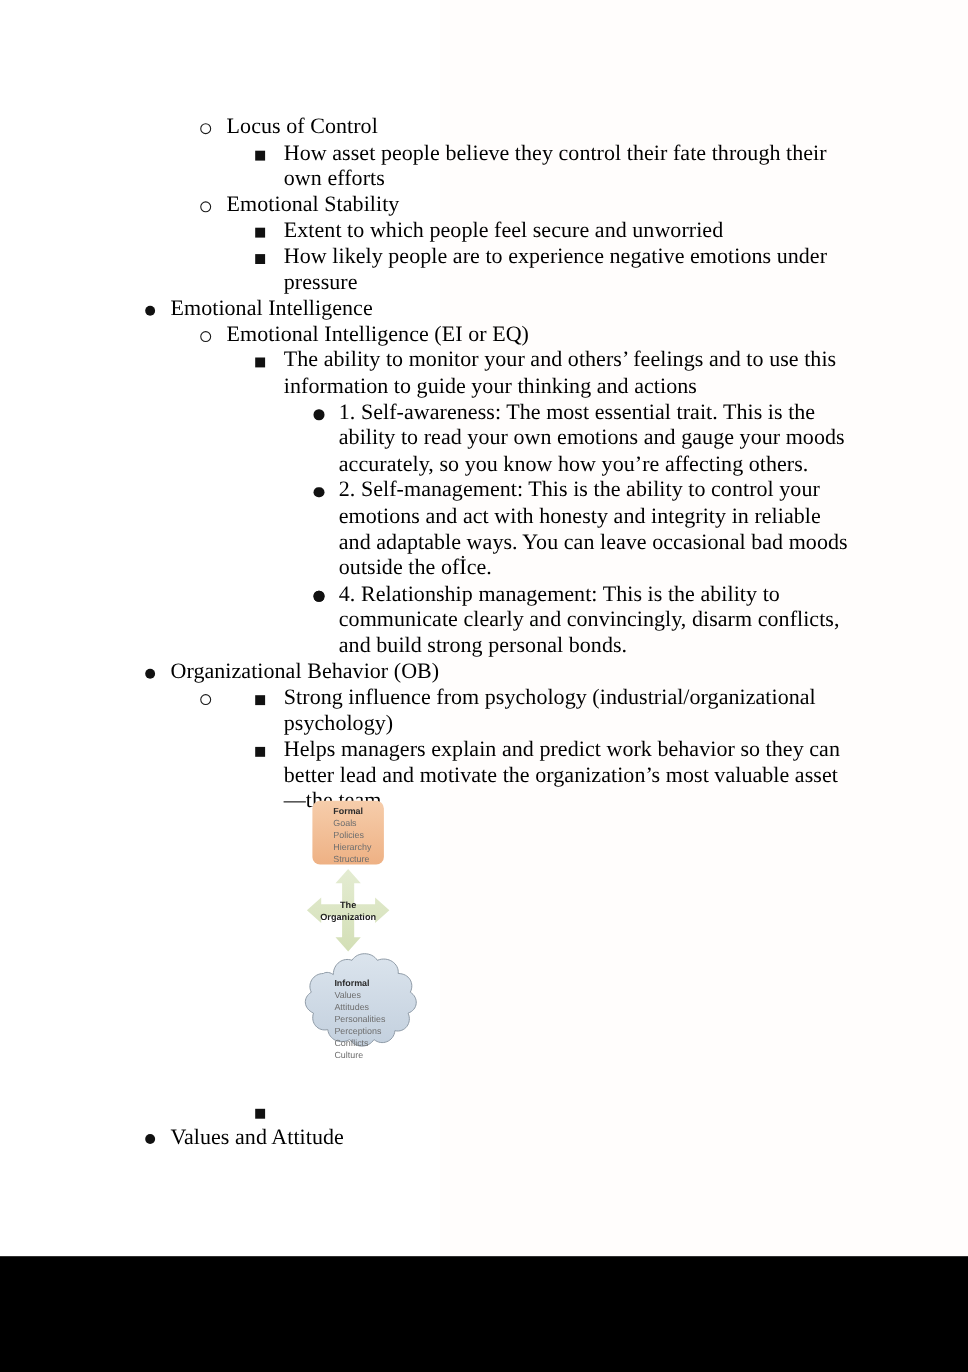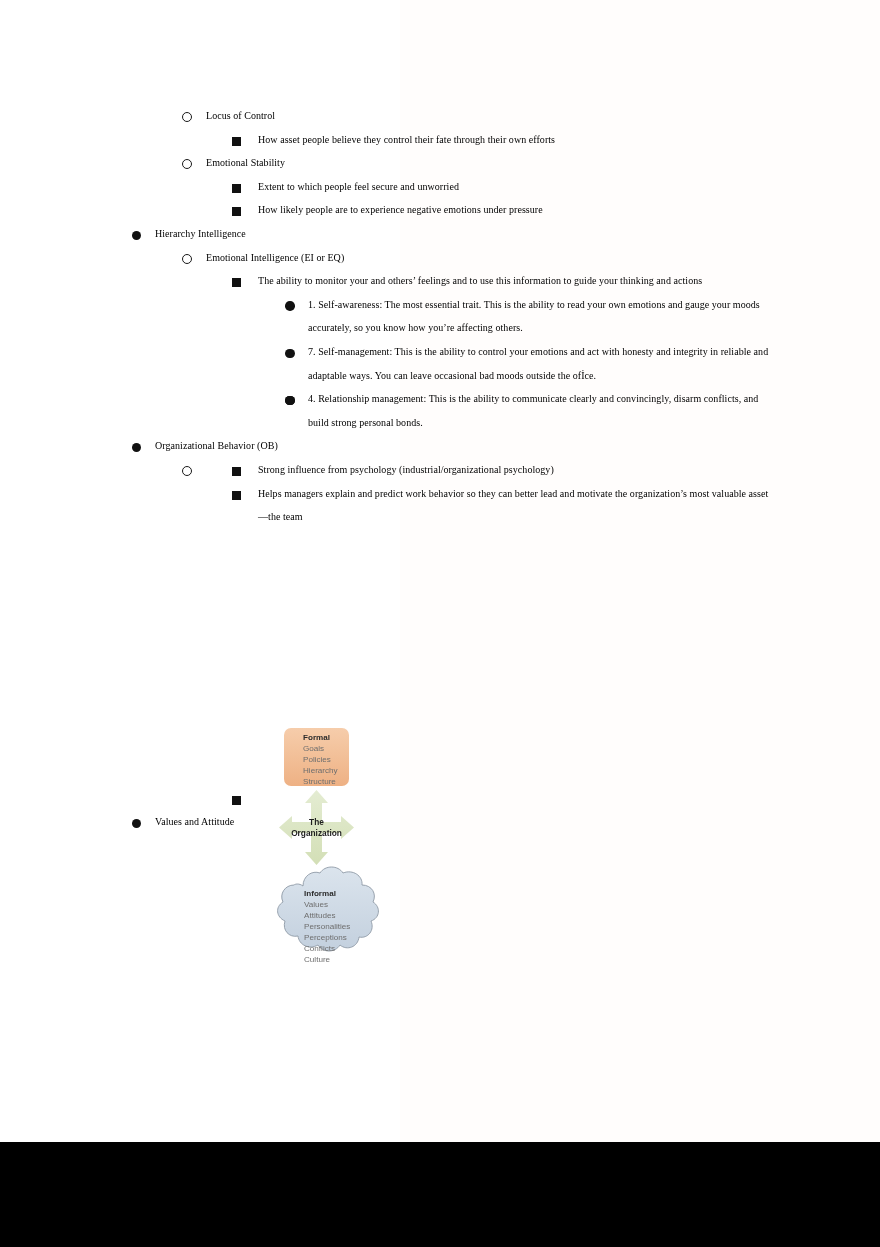--- a/index.html
+++ b/index.html
@@ -45,21 +45,21 @@
   #outline {
     position: absolute;
     left: 0;
     top: 104px;
     width: 880px;
   }
 
   .li {
     position: relative;
     display: block;
-    font-size: 10px;
+    font-size: 20px;
     line-height: 23.6px;
     letter-spacing: 0.05px;
   }
   .li .bullet {
     position: absolute;
     display: block;
     line-height: 23.6px;
   }
   .li .txt {
     display: block;
@@ -155,37 +155,37 @@
       <div class="li lvl3">
         <span class="bullet"></span>
         <span class="txt">Extent to which people feel secure and unworried</span>
       </div>
       <div class="li lvl3">
         <span class="bullet"></span>
         <span class="txt">How likely people are to experience negative emotions under pressure</span>
       </div>
       <div class="li lvl1">
         <span class="bullet"></span>
-        <span class="txt">Hierarchy Intelligence</span>
+        <span class="txt">Emotional Intelligence</span>
       </div>
       <div class="li lvl2">
         <span class="bullet"></span>
         <span class="txt">Emotional Intelligence (EI or EQ)</span>
       </div>
       <div class="li lvl3">
         <span class="bullet"></span>
         <span class="txt">The ability to monitor your and others’ feelings and to use this information to guide your thinking and actions</span>
       </div>
       <div class="li lvl4">
         <span class="bullet"></span>
         <span class="txt">1. Self-awareness: The most essential trait. This is the ability to read your own emotions and gauge your moods accurately, so you know how you’re affecting others.</span>
       </div>
       <div class="li lvl4">
         <span class="bullet"></span>
-        <span class="txt">7. Self-management: This is the ability to control your emotions and act with honesty and integrity in reliable and adaptable ways. You can leave occasional bad moods outside the ofİce.</span>
+        <span class="txt">2. Self-management: This is the ability to control your emotions and act with honesty and integrity in reliable and adaptable ways. You can leave occasional bad moods outside the ofİce.</span>
       </div>
       <div class="li lvl4">
         <span class="bullet"></span>
       </div>
       <div class="li lvl4">
         <span class="bullet"></span>
         <span class="txt">4. Relationship management: This is the ability to communicate clearly and convincingly, disarm conflicts, and build strong personal bonds.</span>
       </div>
       <div class="li lvl1">
         <span class="bullet"></span>

